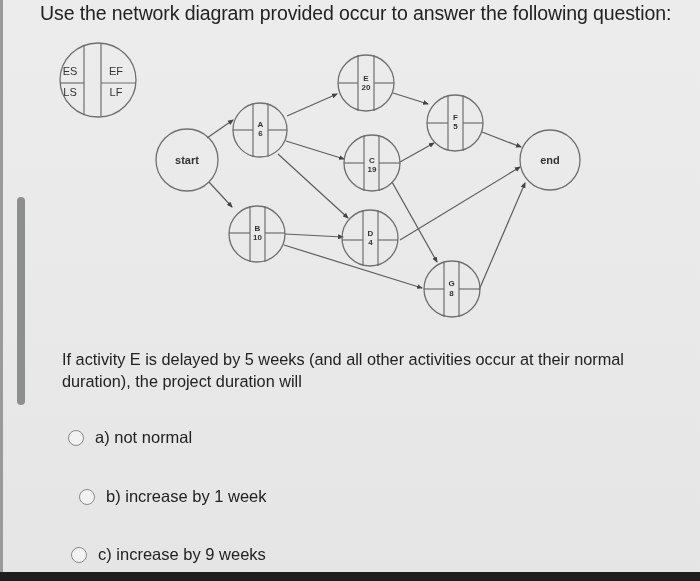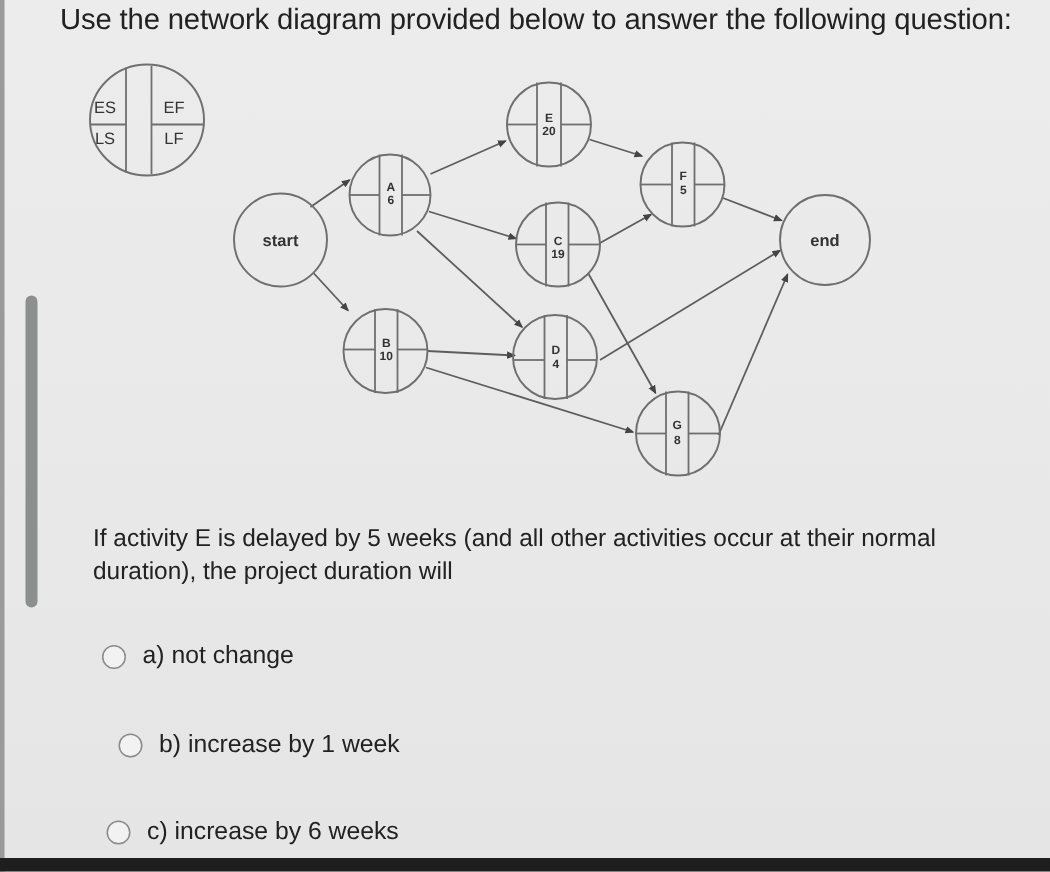--- a/index.html
+++ b/index.html
@@ -46,21 +46,21 @@
     position: absolute; left: 0; top: 572px; width: 700px; height: 9px; background: #1e1e1e;
   }
 </style>
 </head>
 <body>
 
 <div class="page">
   <div class="left-edge"></div>
   <div class="scrollbar"></div>
 
-  <div class="title">Use the network diagram provided below to answer the following question:</div>
+  <div class="title">Use the network diagram provided occur to answer the following question:</div>
 
   <svg class="diagram" width="700" height="340" viewBox="0 0 700 340">
     <defs>
       <marker id="arr" markerWidth="6" markerHeight="6" refX="5" refY="3" orient="auto" markerUnits="userSpaceOnUse">
         <path d="M0,0.5 L6,3 L0,5.5 z" fill="#444"></path>
       </marker>
     </defs>
 
     <g>
       <ellipse cx="98" cy="80" rx="38" ry="37" class="node-circle"></ellipse>
@@ -168,25 +168,25 @@
     <g>
       <circle cx="550" cy="160" r="30" class="node-circle"></circle>
       <text x="550" y="164" font-size="11" text-anchor="middle" class="ntext">end</text>
     </g>
   </svg>
 
   <div class="question">If activity E is delayed by 5 weeks (and all other activities occur at their normal duration), the project duration will</div>
 
   <label class="option" style="left:68px; top:428px;">
     <span class="radio"></span>
-    <span>a) not change</span>
+    <span>a) not normal</span>
   </label>
   <label class="option" style="left:79px; top:487px;">
     <span class="radio"></span>
     <span>b) increase by 1 week</span>
   </label>
   <label class="option" style="left:71px; top:545px;">
     <span class="radio"></span>
-    <span>c) increase by 6 weeks</span>
+    <span>c) increase by 9 weeks</span>
   </label>
 
   <div class="bottom-bar"></div>
 </div>
 
 </body></html>

